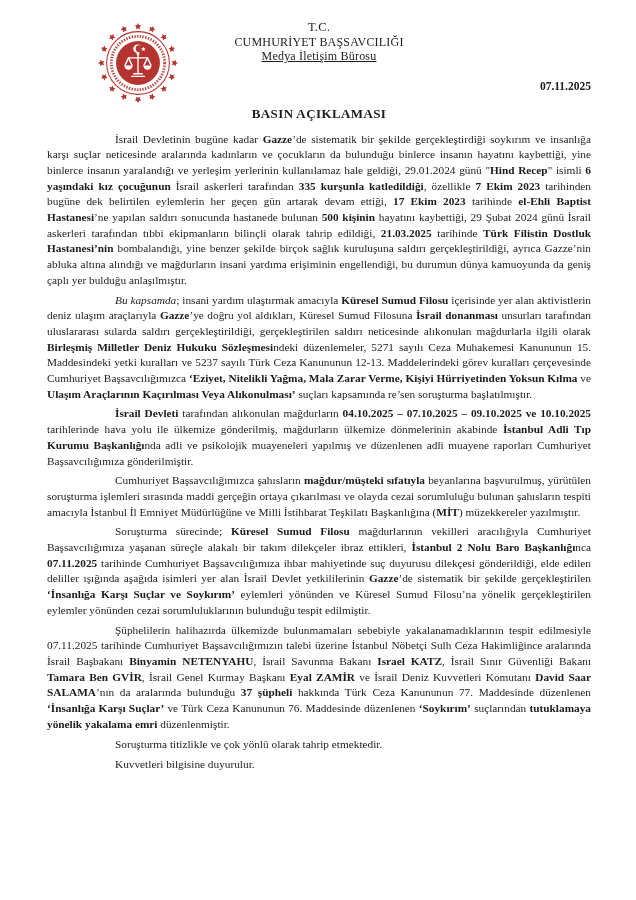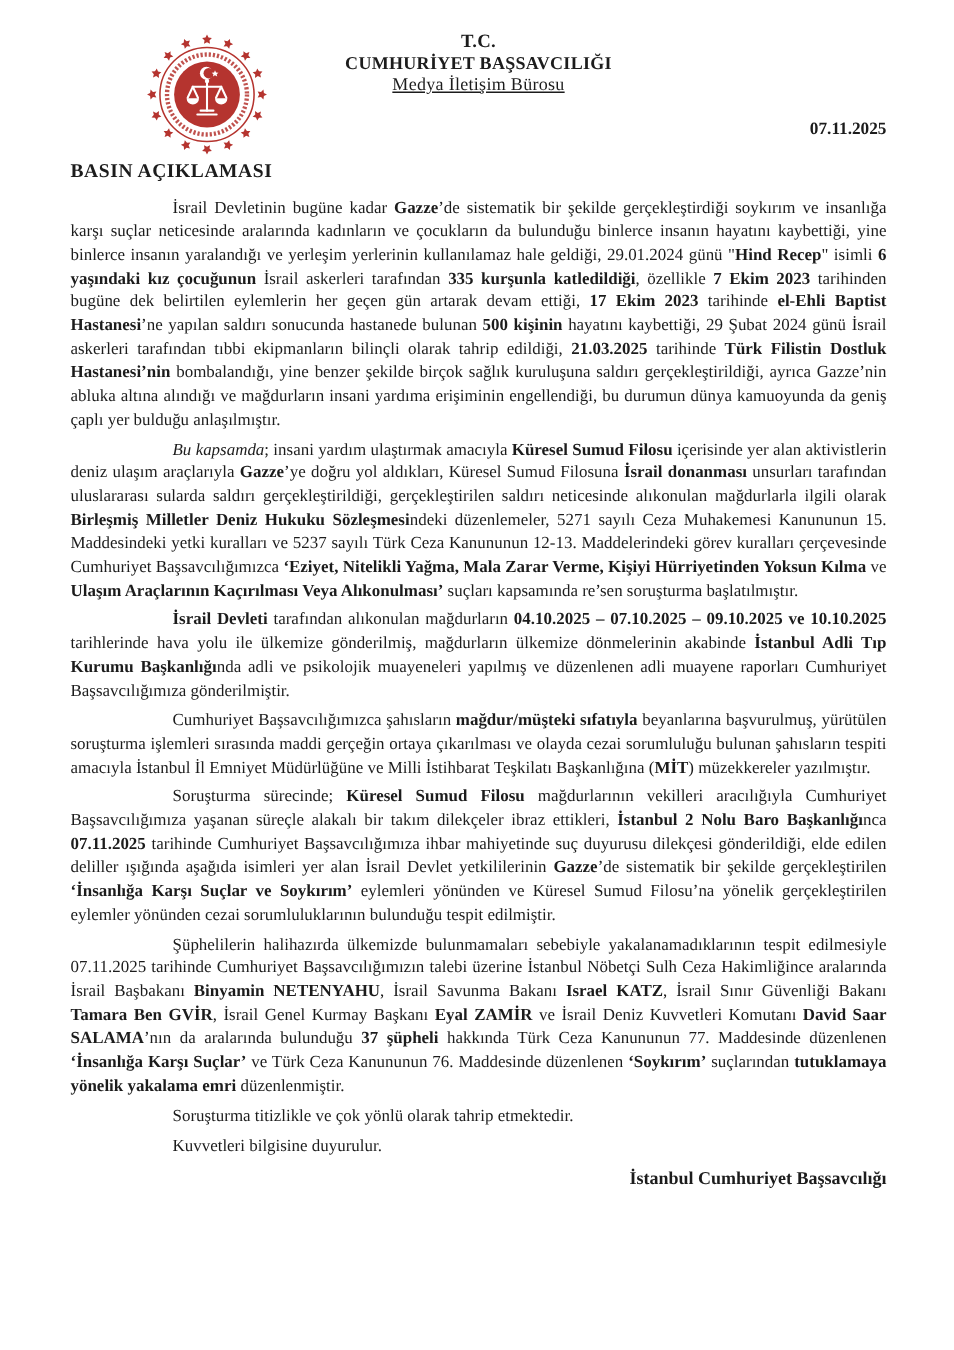--- a/index.html
+++ b/index.html
@@ -6,25 +6,25 @@
   .page{
     width:636px;height:900px;margin:0 auto;background:#ffffff;
     position:relative;box-sizing:border-box;
     padding:20px 45px 0 47px;
     font-family:"Liberation Serif","DejaVu Serif",serif;
     color:#1c1c1c;overflow:hidden;
   }
   .seal{position:absolute;left:95px;top:20px;width:86px;height:86px;}
   .seal svg{display:block;width:100%;height:100%;}
   .header-lines{text-align:center;line-height:14.5px;}
-  .h-line{font-size:12.5px;font-weight:bold;letter-spacing:.2px;}
+  .h-line{font-size:12.5px;font-weight:normal;letter-spacing:.2px;}
   .h-line.big{font-size:12px;}
   .h-line.normal{font-weight:normal;font-size:12px;text-decoration:underline;}
   .date{ text-align:right;font-weight:bold;font-size:11.5px;margin-top:16px;}
-  .title{text-align:left;font-weight:bold;font-size:13px;letter-spacing:.4px;margin:14px 0 0 0;}
+  .title{text-align:center;font-weight:bold;font-size:13px;letter-spacing:.4px;margin:14px 0 0 0;}
   .body{margin-top:10px;}
   .body p{
     margin:0 0 4px 0;
     text-indent:68px;
     text-align:justify;
     font-size:11.3px;
     line-height:15.7px;
   }
   .body p.short{text-align:left;margin-bottom:5px;}
   .b{font-weight:bold;margin-top:32px;}
@@ -96,15 +96,14 @@
     <p><span>İsrail Devletinin bugüne kadar </span><span class="b">Gazze</span><span>’de sistematik bir şekilde gerçekleştirdiği soykırım ve insanlığa karşı suçlar neticesinde aralarında kadınların ve çocukların da bulunduğu binlerce insanın hayatını kaybettiği, yine binlerce insanın yaralandığı ve yerleşim yerlerinin kullanılamaz hale geldiği, 29.01.2024 günü "</span><span class="b">Hind Recep</span><span>" isimli </span><span class="b">6 yaşındaki kız çocuğunun</span><span> İsrail askerleri tarafından </span><span class="b">335 kurşunla katledildiği</span><span>, özellikle </span><span class="b">7 Ekim 2023</span><span> tarihinden bugüne dek belirtilen eylemlerin her geçen gün artarak devam ettiği, </span><span class="b">17 Ekim 2023</span><span> tarihinde </span><span class="b">el-Ehli Baptist Hastanesi</span><span>’ne yapılan saldırı sonucunda hastanede bulunan </span><span class="b">500 kişinin</span><span> hayatını kaybettiği, 29 Şubat 2024 günü İsrail askerleri tarafından tıbbi ekipmanların bilinçli olarak tahrip edildiği, </span><span class="b">21.03.2025</span><span> tarihinde </span><span class="b">Türk Filistin Dostluk Hastanesi’nin</span><span> bombalandığı, yine benzer şekilde birçok sağlık kuruluşuna saldırı gerçekleştirildiği, ayrıca Gazze’nin abluka altına alındığı ve mağdurların insani yardıma erişiminin engellendiği, bu durumun dünya kamuoyunda da geniş çaplı yer bulduğu anlaşılmıştır.</span></p>
     <p><span class="i">Bu kapsamda</span><span>; insani yardım ulaştırmak amacıyla </span><span class="b">Küresel Sumud Filosu</span><span> içerisinde yer alan aktivistlerin deniz ulaşım araçlarıyla </span><span class="b">Gazze</span><span>’ye doğru yol aldıkları, Küresel Sumud Filosuna </span><span class="b">İsrail donanması</span><span> unsurları tarafından uluslararası sularda saldırı gerçekleştirildiği, gerçekleştirilen saldırı neticesinde alıkonulan mağdurlarla ilgili olarak </span><span class="b">Birleşmiş Milletler Deniz Hukuku Sözleşmesi</span><span>ndeki düzenlemeler, 5271 sayılı Ceza Muhakemesi Kanununun 15. Maddesindeki yetki kuralları ve 5237 sayılı Türk Ceza Kanununun 12-13. Maddelerindeki görev kuralları çerçevesinde Cumhuriyet Başsavcılığımızca </span><span class="b">‘Eziyet, Nitelikli Yağma, Mala Zarar Verme, Kişiyi Hürriyetinden Yoksun Kılma</span><span> ve </span><span class="b">Ulaşım Araçlarının Kaçırılması Veya Alıkonulması’</span><span> suçları kapsamında re’sen soruşturma başlatılmıştır.</span></p>
     <p><span class="b">İsrail Devleti</span><span> tarafından alıkonulan mağdurların </span><span class="b">04.10.2025 – 07.10.2025 – 09.10.2025 ve 10.10.2025</span><span> tarihlerinde hava yolu ile ülkemize gönderilmiş, mağdurların ülkemize dönmelerinin akabinde </span><span class="b">İstanbul Adli Tıp Kurumu Başkanlığı</span><span>nda adli ve psikolojik muayeneleri yapılmış ve düzenlenen adli muayene raporları Cumhuriyet Başsavcılığımıza gönderilmiştir.</span></p>
     <p><span>Cumhuriyet Başsavcılığımızca şahısların </span><span class="b">mağdur/müşteki sıfatıyla</span><span> beyanlarına başvurulmuş, yürütülen soruşturma işlemleri sırasında maddi gerçeğin ortaya çıkarılması ve olayda cezai sorumluluğu bulunan şahısların tespiti amacıyla İstanbul İl Emniyet Müdürlüğüne ve Milli İstihbarat Teşkilatı Başkanlığına (</span><span class="b">MİT</span><span>) müzekkereler yazılmıştır.</span></p>
     <p><span>Soruşturma sürecinde; </span><span class="b">Küresel Sumud Filosu</span><span> mağdurlarının vekilleri aracılığıyla Cumhuriyet Başsavcılığımıza yaşanan süreçle alakalı bir takım dilekçeler ibraz ettikleri, </span><span class="b">İstanbul 2 Nolu Baro Başkanlığı</span><span>nca </span><span class="b">07.11.2025</span><span> tarihinde Cumhuriyet Başsavcılığımıza ihbar mahiyetinde suç duyurusu dilekçesi gönderildiği, elde edilen deliller ışığında aşağıda isimleri yer alan İsrail Devlet yetkililerinin </span><span class="b">Gazze</span><span>’de sistematik bir şekilde gerçekleştirilen </span><span class="b">‘İnsanlığa Karşı Suçlar ve Soykırım’</span><span> eylemleri yönünden ve Küresel Sumud Filosu’na yönelik gerçekleştirilen eylemler yönünden cezai sorumluluklarının bulunduğu tespit edilmiştir.</span></p>
     <p><span>Şüphelilerin halihazırda ülkemizde bulunmamaları sebebiyle yakalanamadıklarının tespit edilmesiyle 07.11.2025 tarihinde Cumhuriyet Başsavcılığımızın talebi üzerine İstanbul Nöbetçi Sulh Ceza Hakimliğince aralarında İsrail Başbakanı </span><span class="b">Binyamin NETENYAHU</span><span>, İsrail Savunma Bakanı </span><span class="b">Israel KATZ</span><span>, İsrail Sınır Güvenliği Bakanı </span><span class="b">Tamara Ben GVİR</span><span>, İsrail Genel Kurmay Başkanı </span><span class="b">Eyal ZAMİR</span><span> ve İsrail Deniz Kuvvetleri Komutanı </span><span class="b">David Saar SALAMA</span><span>’nın da aralarında bulunduğu </span><span class="b">37 şüpheli</span><span> hakkında Türk Ceza Kanununun 77. Maddesinde düzenlenen </span><span class="b">‘İnsanlığa Karşı Suçlar’</span><span> ve Türk Ceza Kanununun 76. Maddesinde düzenlenen </span><span class="b">‘Soykırım’</span><span> suçlarından </span><span class="b">tutuklamaya yönelik yakalama emri</span><span> düzenlenmiştir.</span></p>
     <p class="short"><span>Soruşturma titizlikle ve çok yönlü olarak tahrip etmektedir.</span></p>
     <p class="short"><span>Kuvvetleri bilgisine duyurulur.</span></p>
   </main>
 
-  <div class="signature">İstanbul Cumhuriyet Başsavcılığı</div>
 
 </div>
 
 </body></html>

